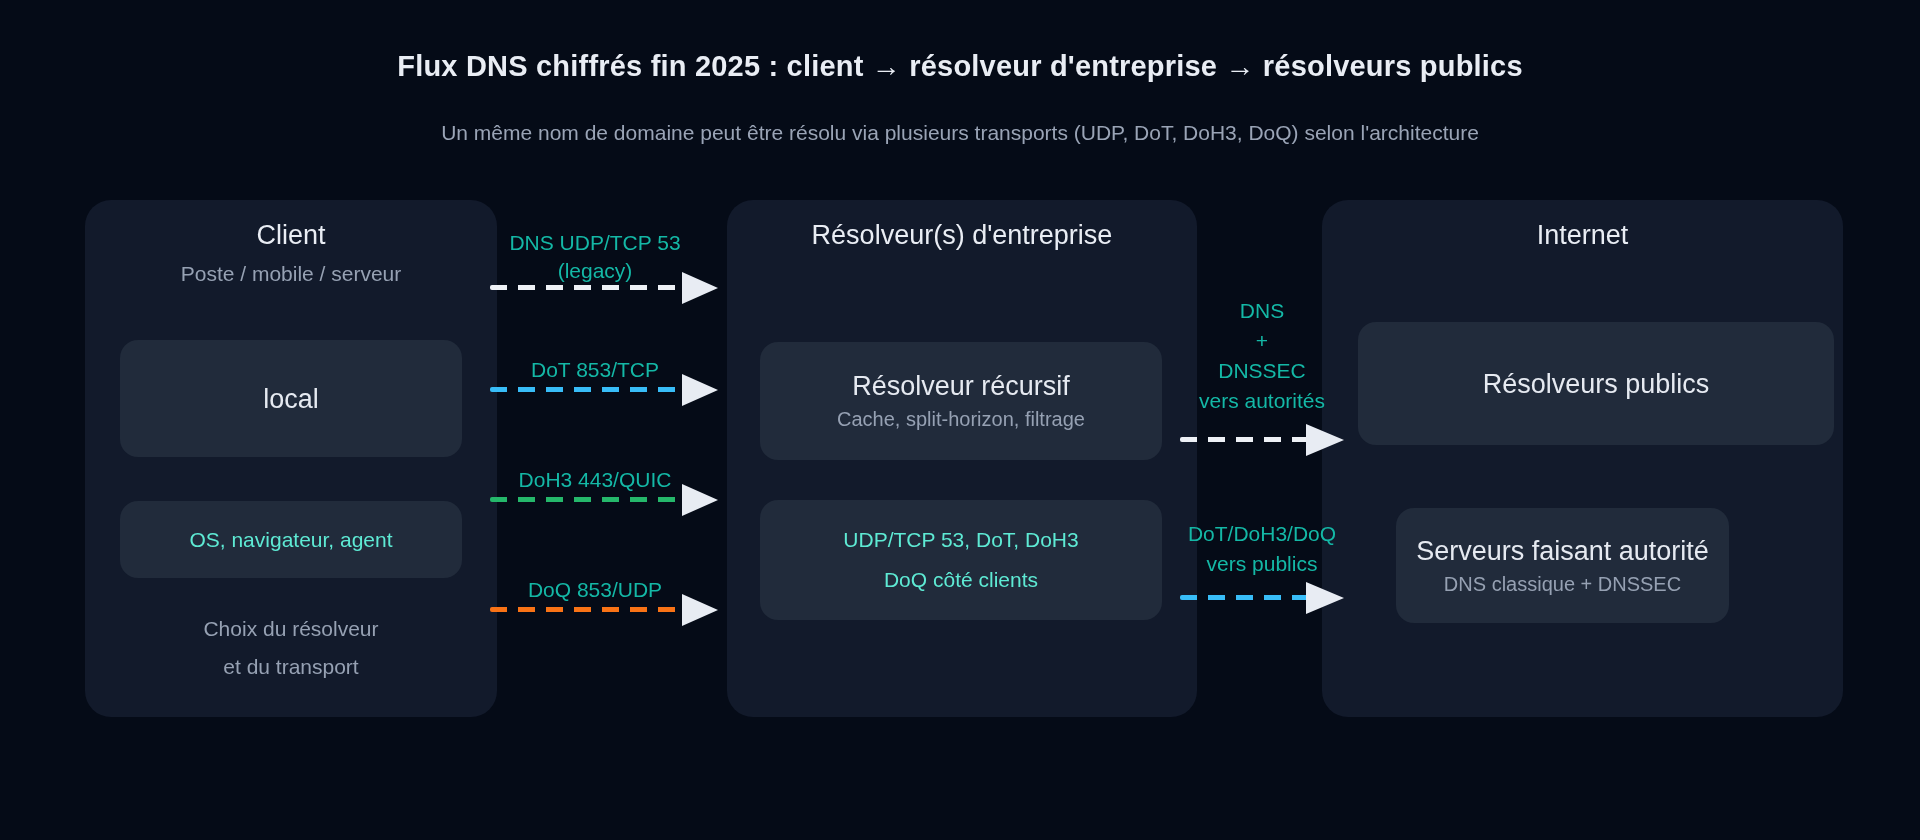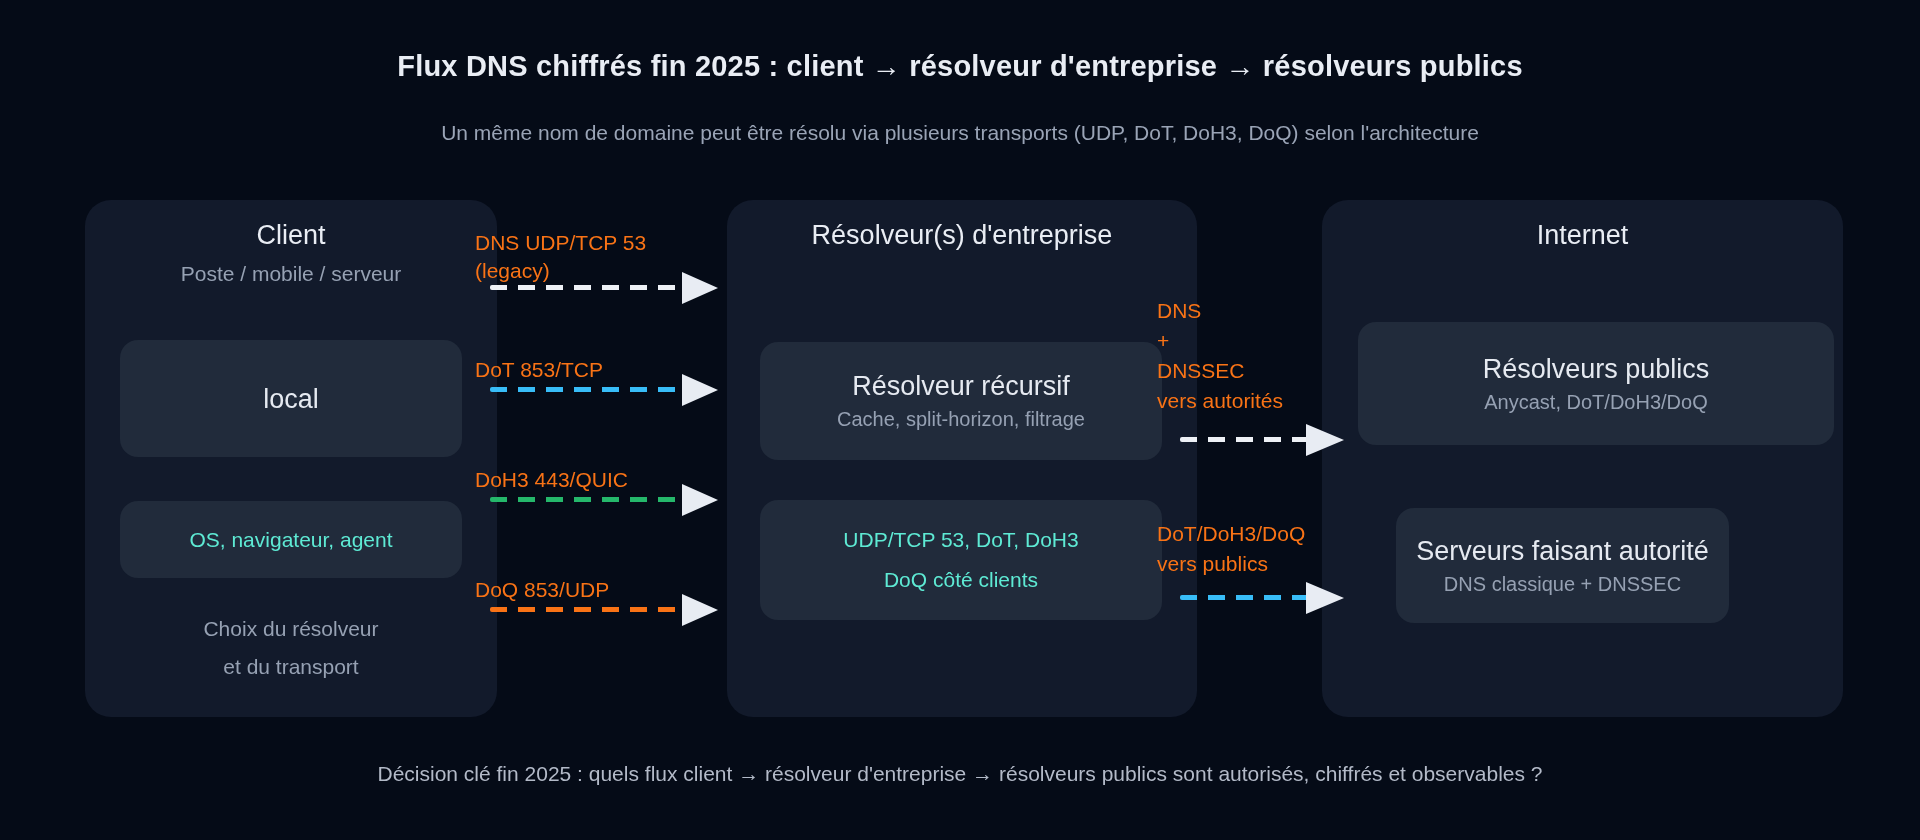--- a/index.html
+++ b/index.html
@@ -51,21 +51,21 @@
   .dash{
     position:absolute;height:5px;border-radius:2px;
     background:repeating-linear-gradient(90deg,var(--dash) 0 17px,transparent 17px 28px);
   }
   .head{
     position:absolute;width:0;height:0;
     border-top:16px solid transparent;border-bottom:16px solid transparent;
     border-left:36px solid #e8ecf3;
   }
   .flow-label{
-    position:absolute;text-align:left;font-size:21px;color:#f97316;
+    position:absolute;text-align:center;font-size:21px;color:#14b8a6;
   }
   .flow-label span{display:block;}
   .lh28 span{line-height:28px;}
   .lh30 span{line-height:30px;}
 </style>
 </head>
 <body>
 
 <div id="stage">
 
@@ -96,21 +96,20 @@
     <div class="ibox" style="left:33px;top:300px;width:402px;height:120px;">
       <div class="mid">UDP/TCP 53, DoT, DoH3</div>
       <div class="mid">DoQ côté clients</div>
     </div>
   </div>
 
   <div class="panel panel-internet">
     <div class="panel-title">Internet</div>
     <div class="ibox" style="left:36px;top:122px;width:476px;height:123px;">
       <div class="big" style="line-height:36px;">Résolveurs publics</div>
-      <div class="small">Anycast, DoT/DoH3/DoQ</div>
     </div>
     <div class="ibox" style="left:74px;top:308px;width:333px;height:115px;">
       <div class="big" style="line-height:36px;">Serveurs faisant autorité</div>
       <div class="small">DNS classique + DNSSEC</div>
     </div>
   </div>
 
   <div class="flow-label lh28" style="left:475px;top:229px;width:240px;">
     <span>DNS UDP/TCP 53</span>
     <span>(legacy)</span>
@@ -145,15 +144,14 @@
   <div class="dash" style="left: 1180px; top: 437px; width: 128px; --dash: #eef1f6;"></div>
   <div class="head" style="left:1306px;top:424px;border-left-width:38px;"></div>
 
   <div class="flow-label lh30" style="left:1157px;top:519px;width:210px;">
     <span>DoT/DoH3/DoQ</span>
     <span>vers publics</span>
   </div>
   <div class="dash" style="left: 1180px; top: 595px; width: 128px; --dash: #38bdf8;"></div>
   <div class="head" style="left:1306px;top:582px;border-left-width:38px;"></div>
 
-  <div class="page-caption">Décision clé fin 2025 : quels flux client → résolveur d'entreprise → résolveurs publics sont autorisés, chiffrés et observables ?</div>
 
 </div>
 
 </body></html>

